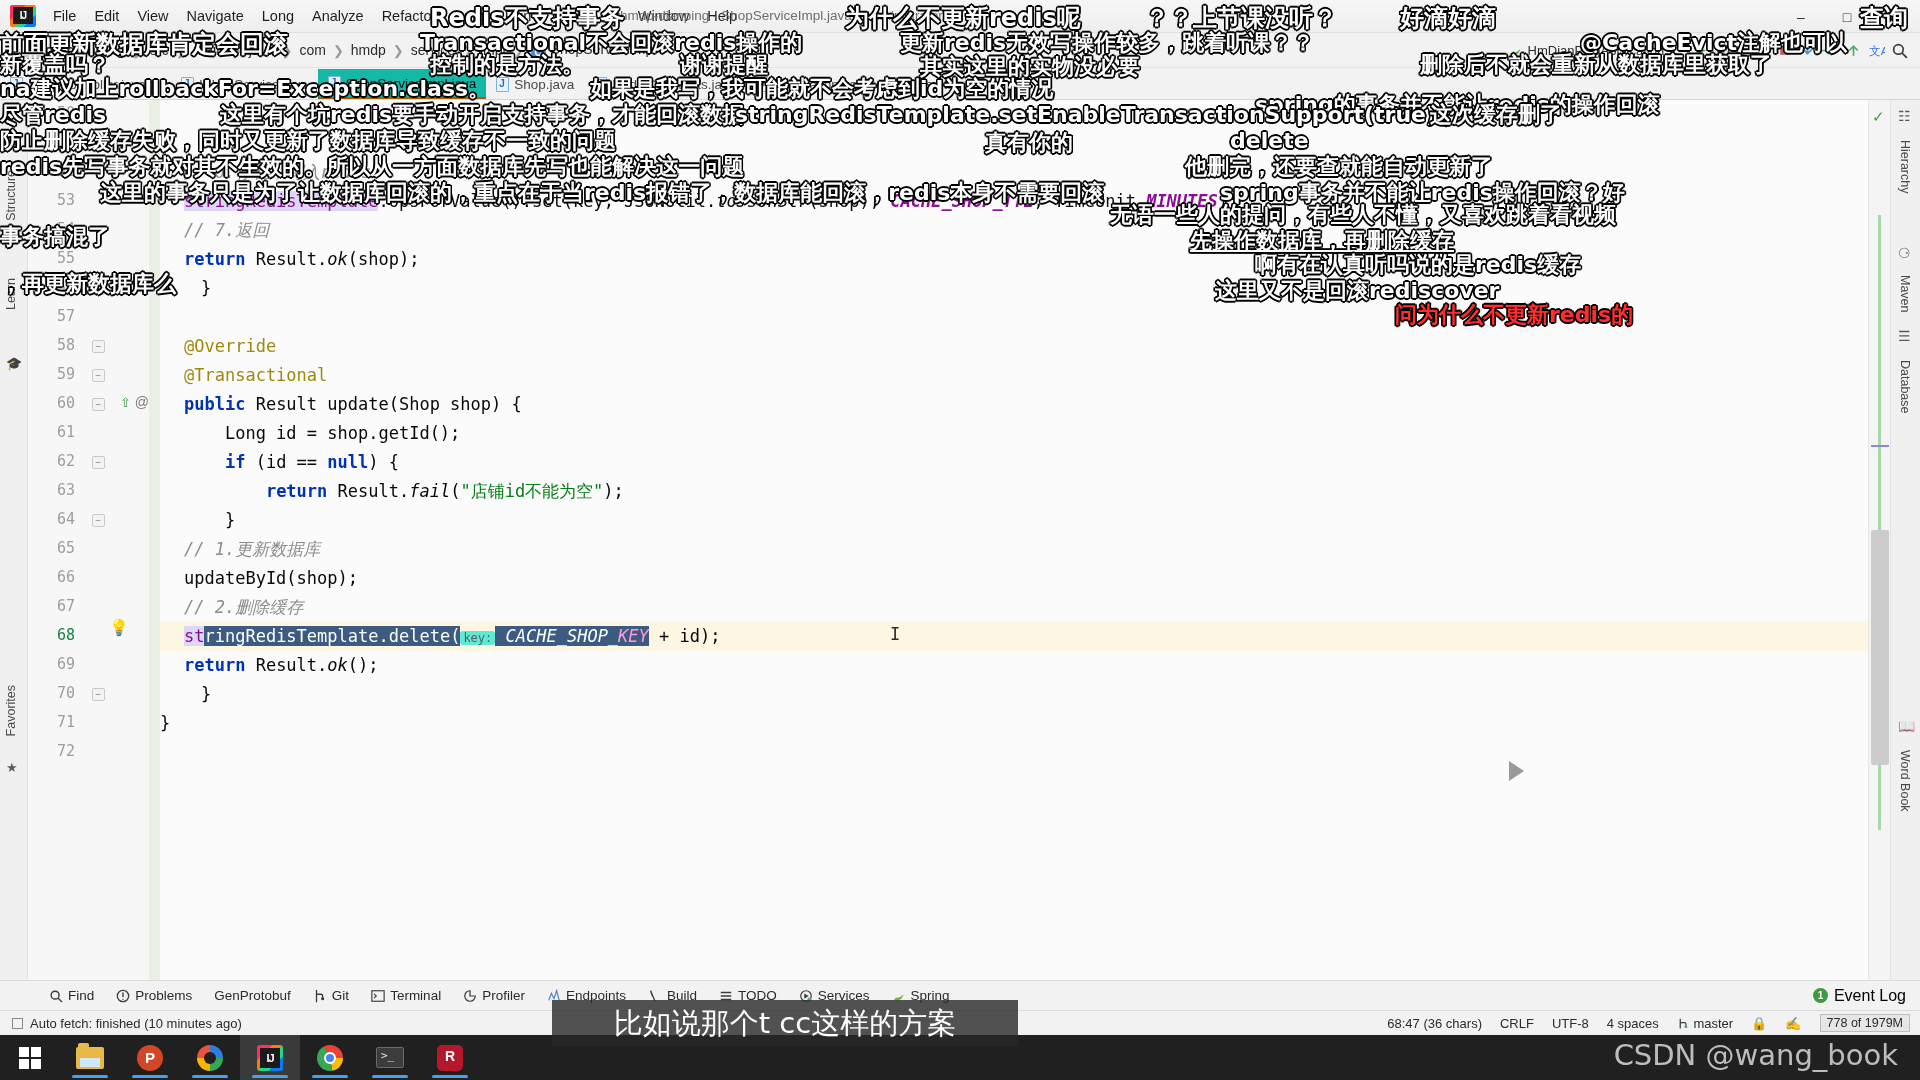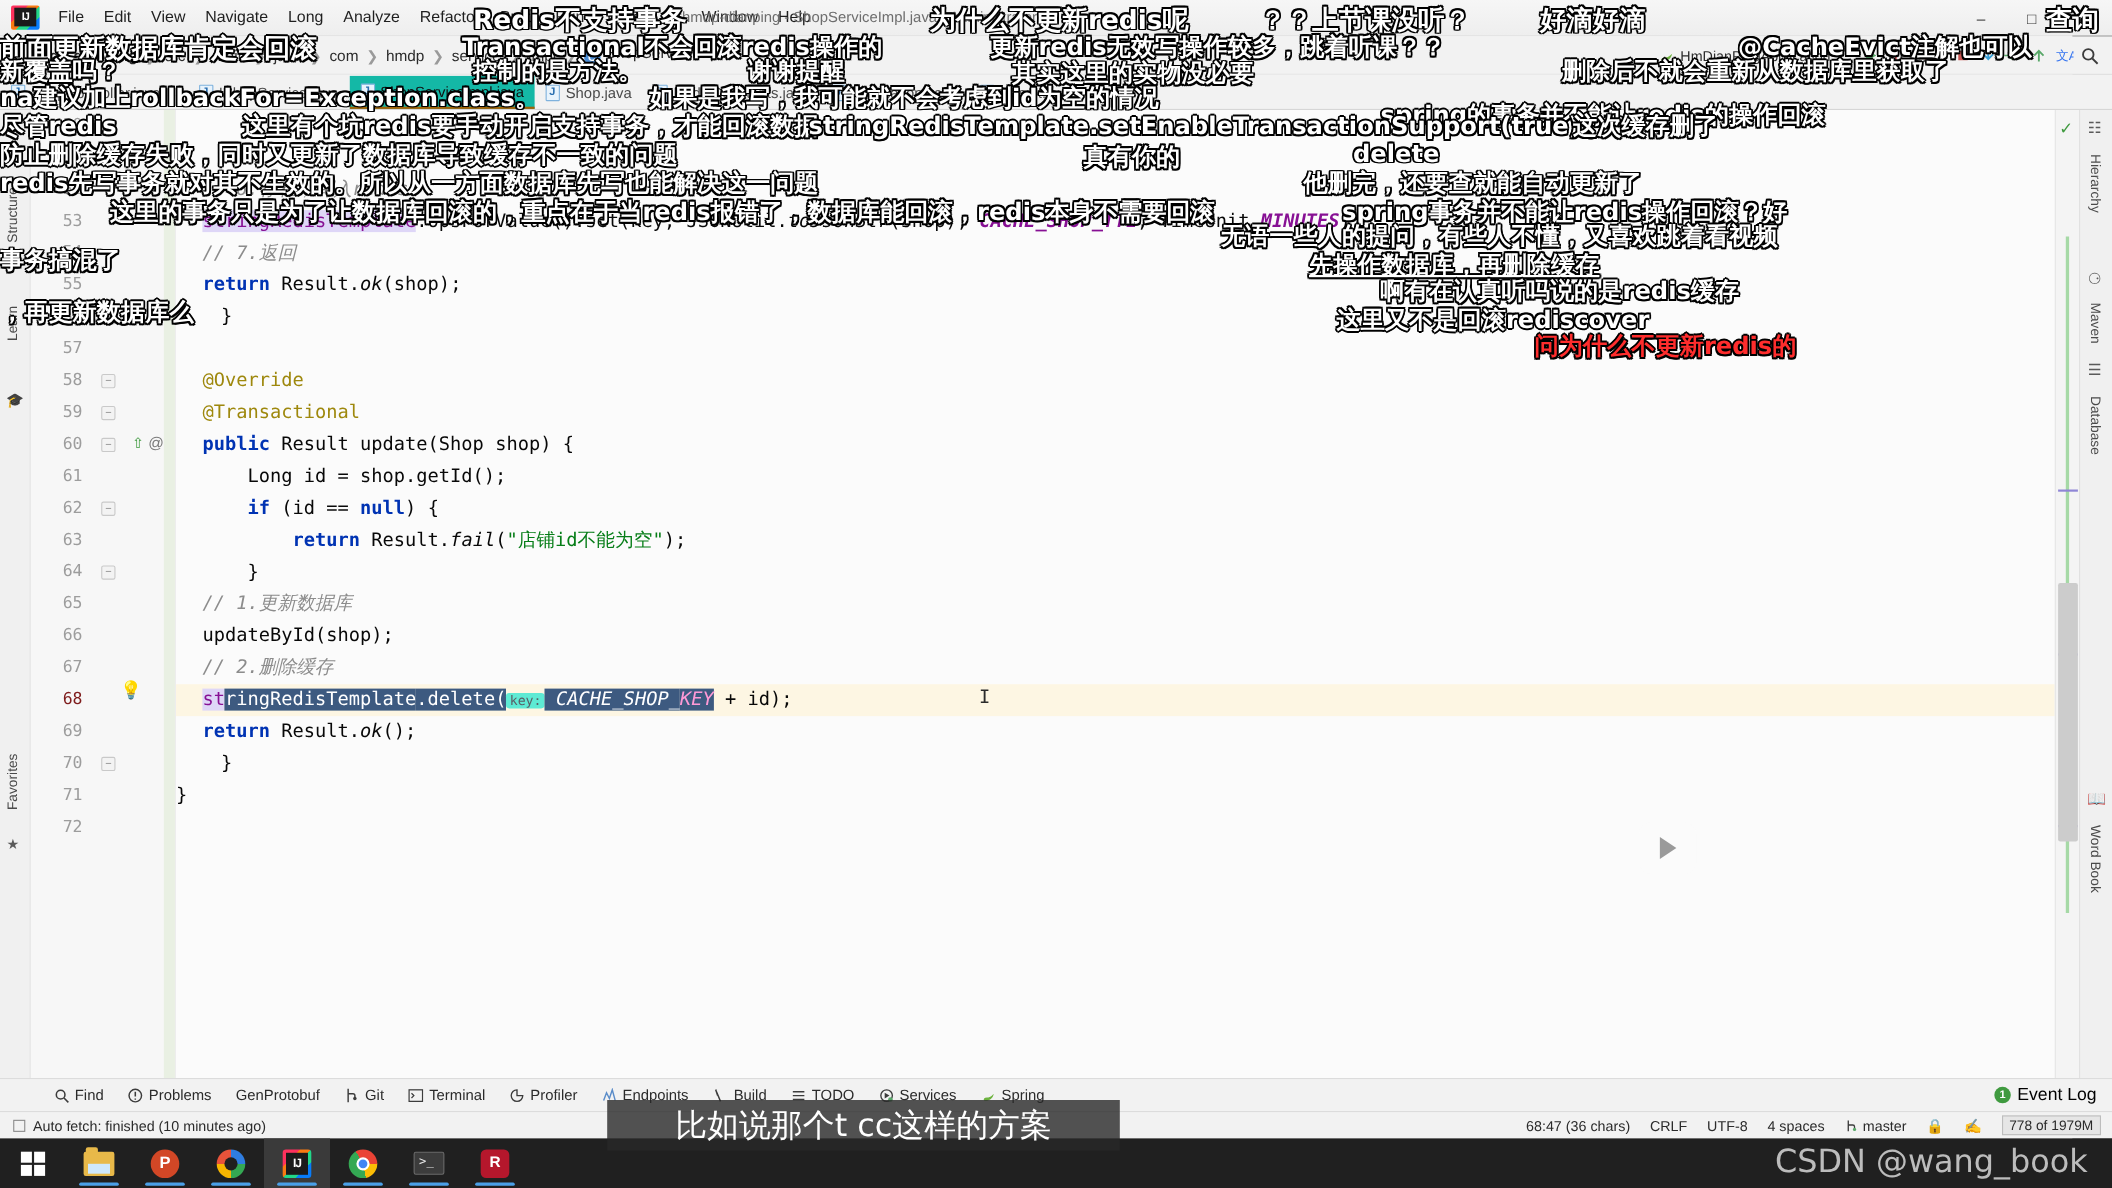--- a/index.html
+++ b/index.html
@@ -104,21 +104,21 @@
   .rail-ico { position:absolute; left:6px; font-size:13px; color:#5a5a5a; }
 
   .gutter {
     width:132px; background:#f7f7f7; flex:none; position:relative;
     border-right:1px solid #ededed;
   }
   .lineno {
     position:absolute; right:84px; font-size:15px; color:#9d9d9d;
     font-family:"DejaVu Sans Mono", monospace; text-align:right; width:40px;
   }
-  .lineno.cur { color:#7f1d1d; }
+  .lineno.cur { color:#15803d; }
   .fold {
     position:absolute; right:54px; width:13px;height:13px;
     border:1px solid #c9c9c9; background:#f3f3f3; border-radius:2px;
     font-size:10px;line-height:11px;text-align:center;color:#888;
   }
   .gutter-strip {
     position:absolute; right:0; top:0; width:10px; height:100%;
     background:#e9f0e3;
   }
   .bulb { position:absolute; right:30px; font-size:16px; color:#f5b50a; }

